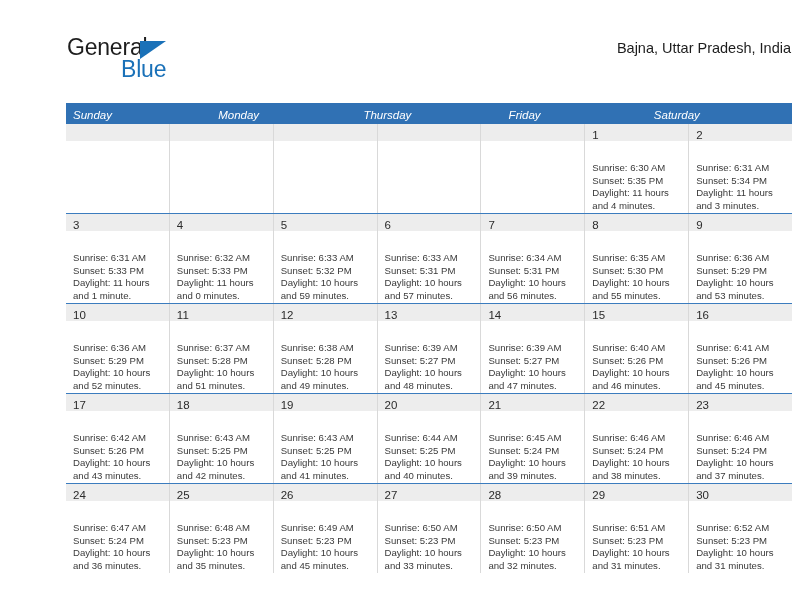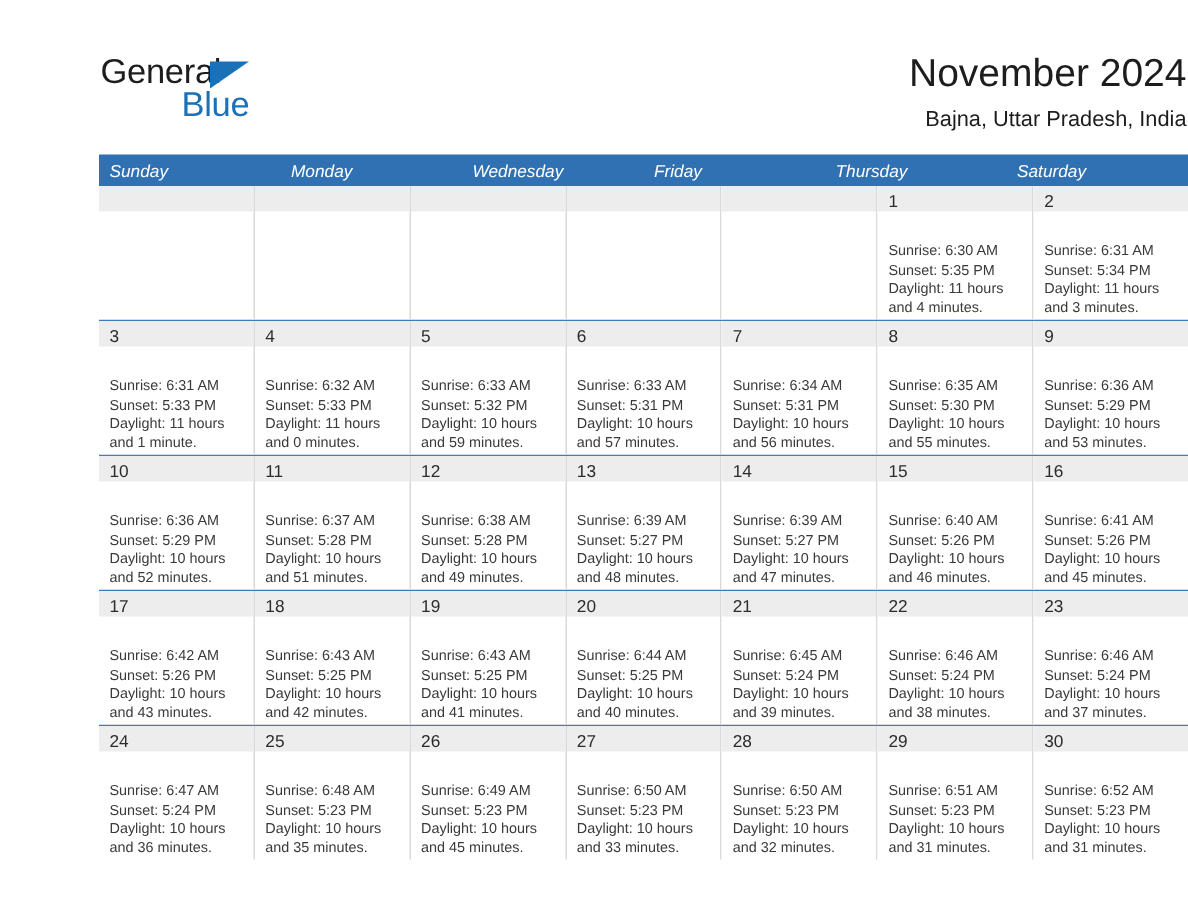--- a/index.html
+++ b/index.html
@@ -162,34 +162,32 @@
 
   <div class="top-bar">
 
     <div class="logo">
       <span class="logo-general">General</span>
       <span class="logo-tri"></span>
       <span class="logo-blue">Blue</span>
     </div>
 
     <div class="title-block">
-      <div class="cal-title">November 2024</div>
       <div class="cal-subtitle">Bajna, Uttar Pradesh, India</div>
     </div>
 
   </div>
 
   <div class="calendar">
 
     <div class="weekdays">
       <div class="weekday">Sunday</div>
       <div class="weekday">Monday</div>
-      <div class="weekday">Wednesday</div>
+      <div class="weekday">Thursday</div>
       <div class="weekday">Friday</div>
-      <div class="weekday">Thursday</div>
       <div class="weekday">Saturday</div>
     </div>
 
     <div id="weeks-host">
         <div class="week">
           <div class="daycell empty">
             <div class="datenum-band"><span class="datenum"></span></div>
           </div>
           <div class="daycell empty">
             <div class="datenum-band"><span class="datenum"></span></div>

